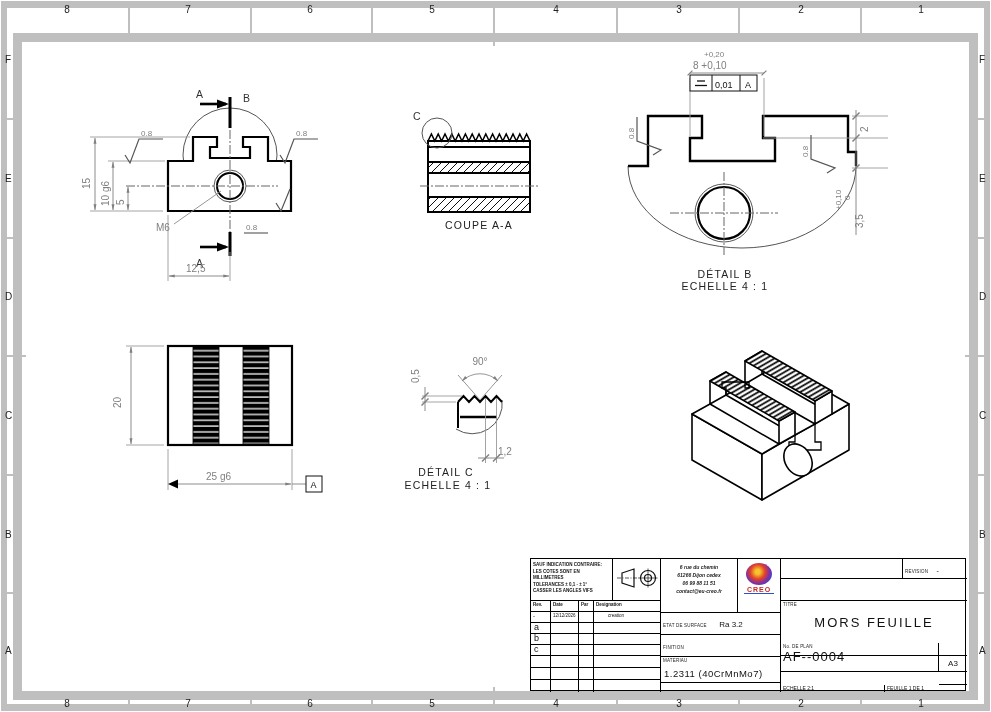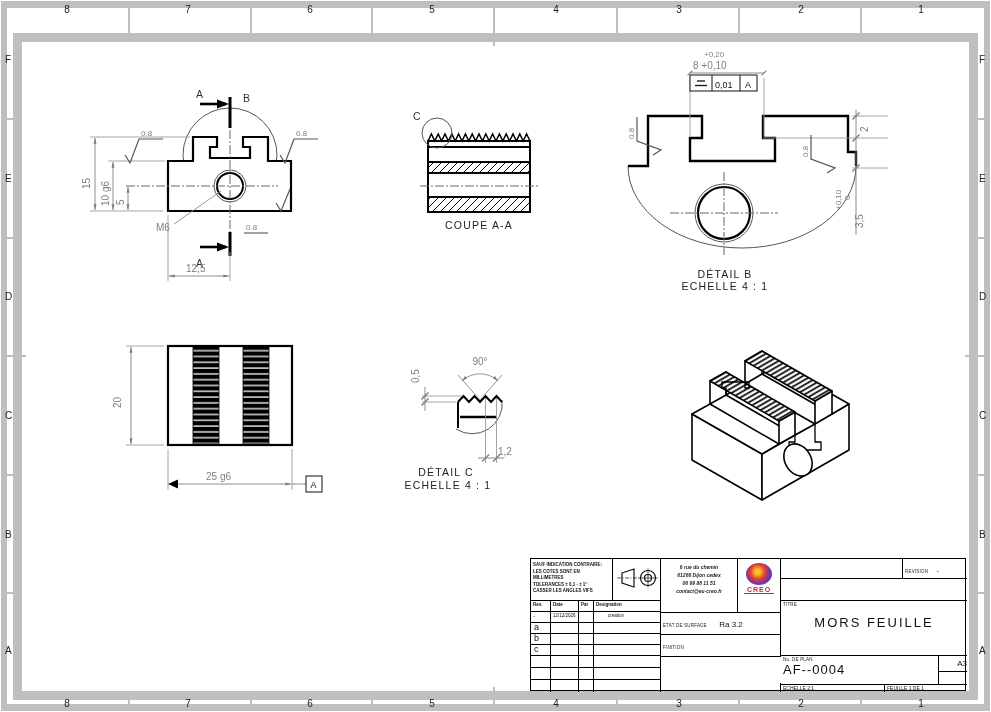--- a/index.html
+++ b/index.html
@@ -409,38 +409,42 @@
     </div>
 
     <div class="cell" style="left:130px;top:54px;width:120px;height:22px">
       <span class="tinylab" style="display:inline-block">ETAT DE SURFACE</span>
       <span style="font-size:8px;margin-left:8px">Ra 3.2</span>
     </div>
     <div class="cell" style="left:130px;top:76px;width:120px;height:22px">
       <span class="tinylab" style="display:inline-block">FINITION</span>
       
     </div>
+    <div class="cell" style="left:130px;top:98px;width:120px;height:26px">
+      <span class="tinylab">MATERIAU</span>
+      <span style="font-size:9.5px;letter-spacing:.5px;padding-left:3px">1.2311 (40CrMnMo7)</span>
+    </div>
     <div class="cell" style="left:130px;top:124px;width:120px;height:9px;border-bottom:none">
       
       <span style="font-size:7px;margin-left:6px">0.04</span>
     </div>
 
     <div class="cell" style="left:250px;top:0;width:122px;height:20px"></div>
     <div class="cell" style="left:372px;top:0;width:64px;height:20px;border-right:none">
       <span class="tinylab" style="display:inline-block">REVISION</span>
       <span style="font-size:7px;margin-left:4px">-</span>
     </div>
     <div class="cell" style="left:250px;top:20px;width:186px;height:22px;border-right:none"></div>
     <div class="cell" style="left:250px;top:42px;width:186px;height:55px;border-right:none">
       <span class="tinylab">TITRE</span>
       <div style="font-size:13px;letter-spacing:2px;text-align:center;margin-top:8px">MORS FEUILLE</div>
     </div>
-    <div class="cell" style="left:250px;top:97px;width:158px;height:29px">
+    <div class="cell" style="left:250px;top:84px;width:158px;height:29px">
       <span class="tinylab">No. DE PLAN</span>
       <div style="font-size:13px;letter-spacing:1px;padding-left:2px">AF--0004</div>
     </div>
-    <div class="cell" style="left:408px;top:97px;width:28px;height:16px;border-right:none;font-size:8px;text-align:right;line-height:16px">A3</div>
+    <div class="cell" style="left:408px;top:97px;width:28px;height:16px;border-right:none;font-size:8px;text-align:center;line-height:16px">A3</div>
     <div class="cell" style="left:408px;top:113px;width:28px;height:13px;border-right:none"></div>
     <div class="cell" style="left:250px;top:126px;width:104px;height:7px;border-bottom:none;font-size:5px;padding-left:2px">ECHELLE 2:1</div>
     <div class="cell" style="left:354px;top:126px;width:82px;height:7px;border-bottom:none;border-right:none;font-size:5px;padding-left:2px">FEUILLE 1 DE 1</div>
   </div>
 
 </div>
 
 </body></html>

